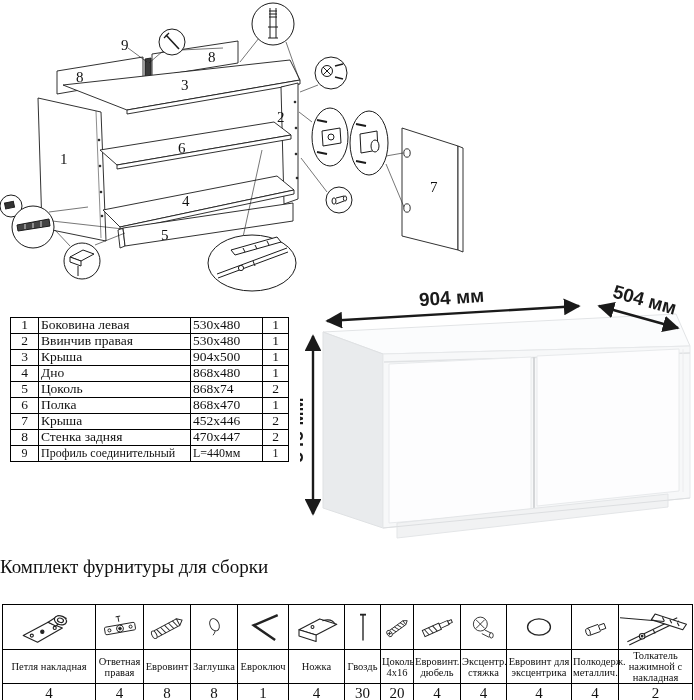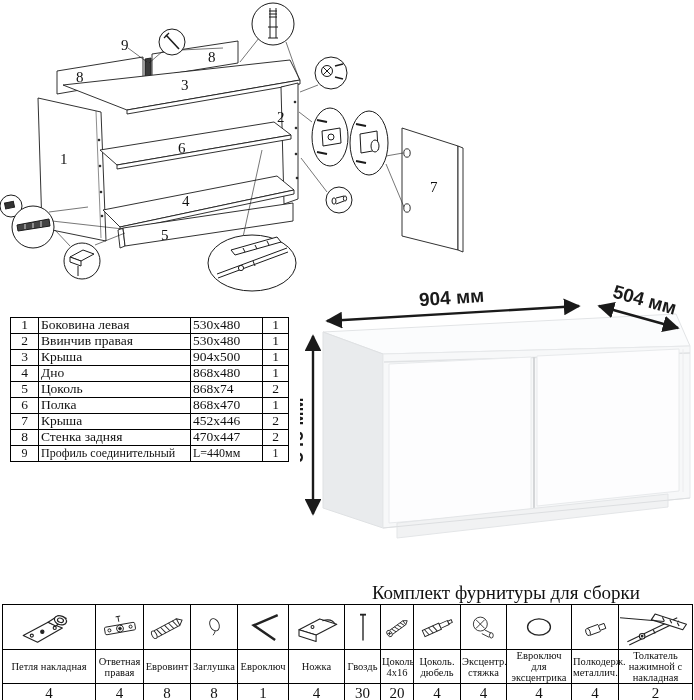--- a/index.html
+++ b/index.html
@@ -8,21 +8,21 @@
   svg{display:block;}
   .exploded{position:absolute;left:0;top:0;}
   .cab{position:absolute;left:300px;top:280px;}
   
   .parts{position:absolute;left:10px;top:317px;border-collapse:collapse;table-layout:fixed;width:278px;}
   .parts td{border:1px solid #000;font-size:13.5px;line-height:1.05;height:15px;padding:0 2px;white-space:nowrap;overflow:hidden;}
   .parts td.num,.parts td.qty{text-align:center;}
   .parts td.size{text-align:left;margin-left:14px;}
   .parts tr.small td{font-size:12px;}
   
-  .hw-title{position:absolute;left:0;top:582px;width:640px;text-align:right;font-size:19px;}
+  .hw-title{position:absolute;left:0;top:556px;width:640px;text-align:left;font-size:19px;}
   .hw{position:absolute;left:2px;top:604px;width:690px;border-collapse:collapse;table-layout:fixed;}
   .hw td{border:1px solid #000;text-align:center;vertical-align:middle;padding:0;}
   .hw tr.ico td{height:44px;}
   .hw tr.nm td{height:25px;font-size:10.5px;line-height:1.05;padding:0 1px;}
   .hw tr.qt td{height:19px;font-size:15px;}
   .hw svg{margin:0 auto;}
   .dimtxt{font-family:"Liberation Sans",sans-serif;font-weight:bold;font-size:19px;fill:#1a1a1a;}
   .lbl{font-family:"Liberation Serif",serif;font-size:15px;fill:#111;}
 </style>
 </head>
@@ -444,23 +444,23 @@
       </tr>
       <tr class="nm">
         <td>Петля накладная</td>
         <td>Ответная правая</td>
         <td>Евровинт</td>
         <td>Заглушка</td>
         <td>Евроключ</td>
         <td>Ножка</td>
         <td>Гвоздь</td>
         <td>Цоколь 4x16</td>
-        <td>Цоколь. дюбель</td>
+        <td>Евровинт. дюбель</td>
         <td>Эксцентр. стяжка</td>
-        <td>Евроключ для эксцентрика</td>
+        <td>Евровинт для эксцентрика</td>
         <td>Полкодерж. металлич.</td>
         <td>Толкатель нажимной с накладная</td>
       </tr>
       <tr class="qt">
         <td>4</td>
         <td>4</td>
         <td>8</td>
         <td>8</td>
         <td>1</td>
         <td>4</td>

